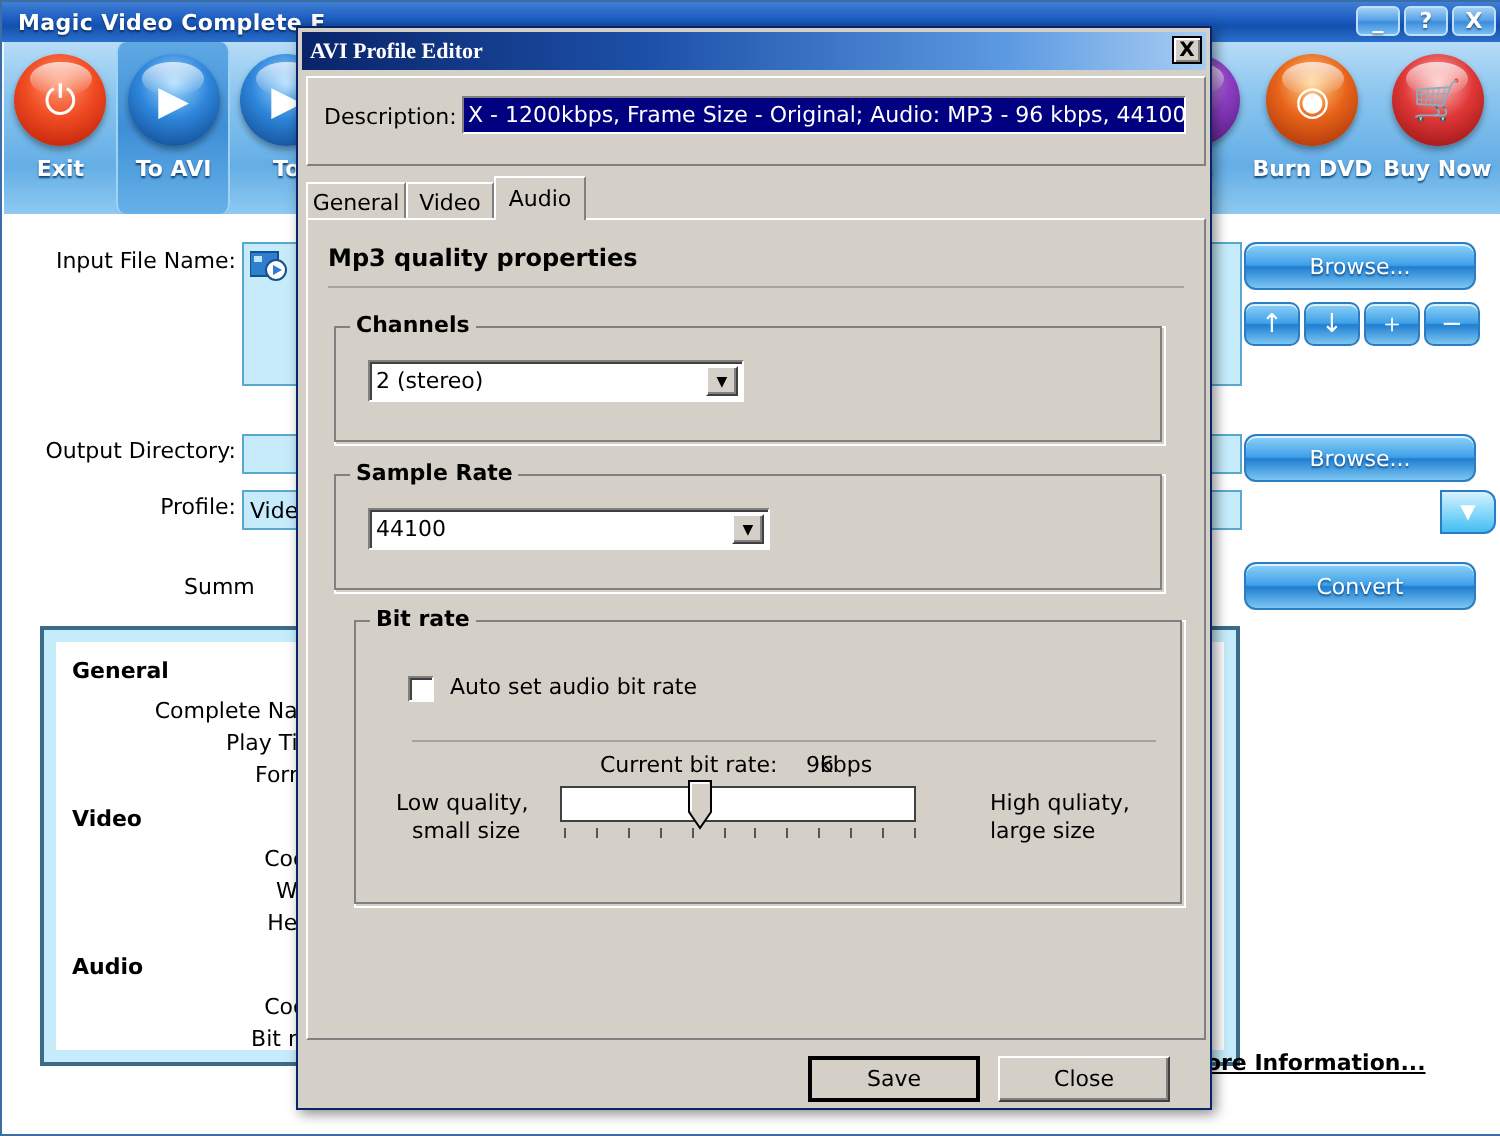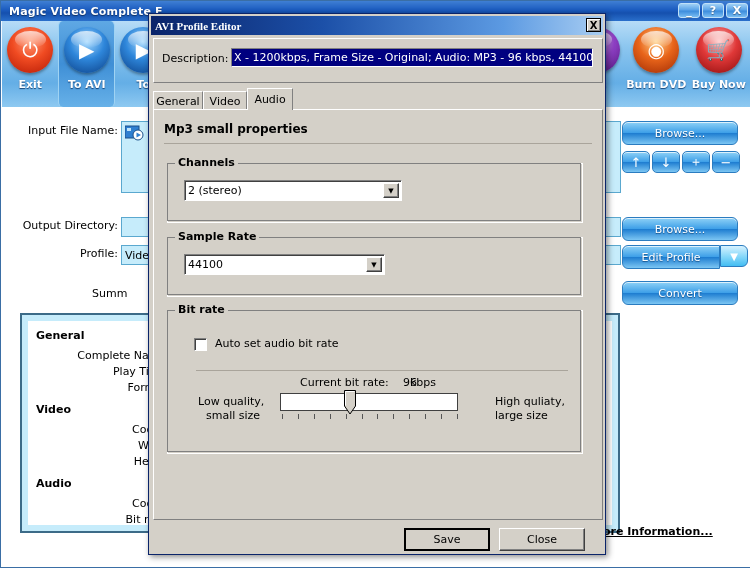--- a/index.html
+++ b/index.html
@@ -412,21 +412,20 @@
 
     <div class="blue-btn" style="left:620px; top:14px; width:116px; height:24px;">Browse...</div>
 
     <div class="mini-btn" style="left:620px; top:44px;">↑</div>
     <div class="mini-btn" style="left:650px; top:44px;">↓</div>
     <div class="mini-btn" style="left:680px; top:44px;">＋</div>
     <div class="mini-btn" style="left:710px; top:44px;">−</div>
 
     <div class="blue-btn" style="left:620px; top:110px; width:116px; height:24px;">Browse...</div>
 
-    <div class="blue-btn" style="left:620px; top:138px; width:98px; height:24px; border-radius:6px 0 0 6px;">Edit Profile</div>
     <div id="edit-profile-arrow" style="top:138px;">▼</div>
 
     <div class="blue-btn" style="left:620px; top:174px; width:116px; height:24px;">Convert</div>
   </div>
 </div>
 
 <div id="dialog">
 
   <div id="dlg-titlebar">
     <span id="dlg-title-text">AVI Profile Editor</span>
@@ -438,42 +437,42 @@
     <div id="desc-input">X - 1200kbps, Frame Size - Original; Audio: MP3 - 96 kbps, 44100, Stereo</div>
   </div>
 
   <div id="tabstrip">
     <div class="tab" style="left:0; width:50px;">General</div>
     <div class="tab" style="left:50px; width:44px;">Video</div>
     <div class="tab active" style="left:94px; width:46px;">Audio</div>
   </div>
 
   <div id="tabpage">
-    <span id="tabpage-title">Mp3 small properties</span>
+    <span id="tabpage-title">Mp3 quality properties</span>
     <div id="tabpage-rule"></div>
 
     <div class="groupbox" style="left:13px; top:53px; width:416px; height:60px;">
       <div class="gb-inner"></div>
       <span class="gb-title">Channels</span>
-      <div class="combo" style="left:16px; top:16px; width:218px;">
+      <div class="combo" style="left:16px; top:16px; width:188px;">
         <span>2 (stereo)</span>
         <span class="combo-arrow">▼</span>
       </div>
     </div>
 
     <div class="groupbox" style="left:13px; top:127px; width:416px; height:60px;">
       <div class="gb-inner"></div>
       <span class="gb-title">Sample Rate</span>
       <div class="combo" style="left:16px; top:16px; width:201px;">
         <span>44100</span>
         <span class="combo-arrow">▼</span>
       </div>
     </div>
 
-    <div class="groupbox" style="left:13px; top:200px; width:416px; height:144px;">
+    <div class="groupbox" style="left:23px; top:200px; width:416px; height:144px;">
       <div class="gb-inner"></div>
       <span class="gb-title">Bit rate</span>
       <div class="wincheck" style="left:26px; top:27px;"></div>
       <span class="plain-text" style="left:47px; top:26px;">Auto set audio bit rate</span>
       <div id="bitrate-rule"></div>
     </div>
 
     <span class="plain-text" style="left:146px; top:266px;">Current bit rate:</span>
     <span class="plain-text" style="left:249px; top:266px;">96</span>
     <span class="plain-text" style="left:256px; top:266px;">kbps</span>

